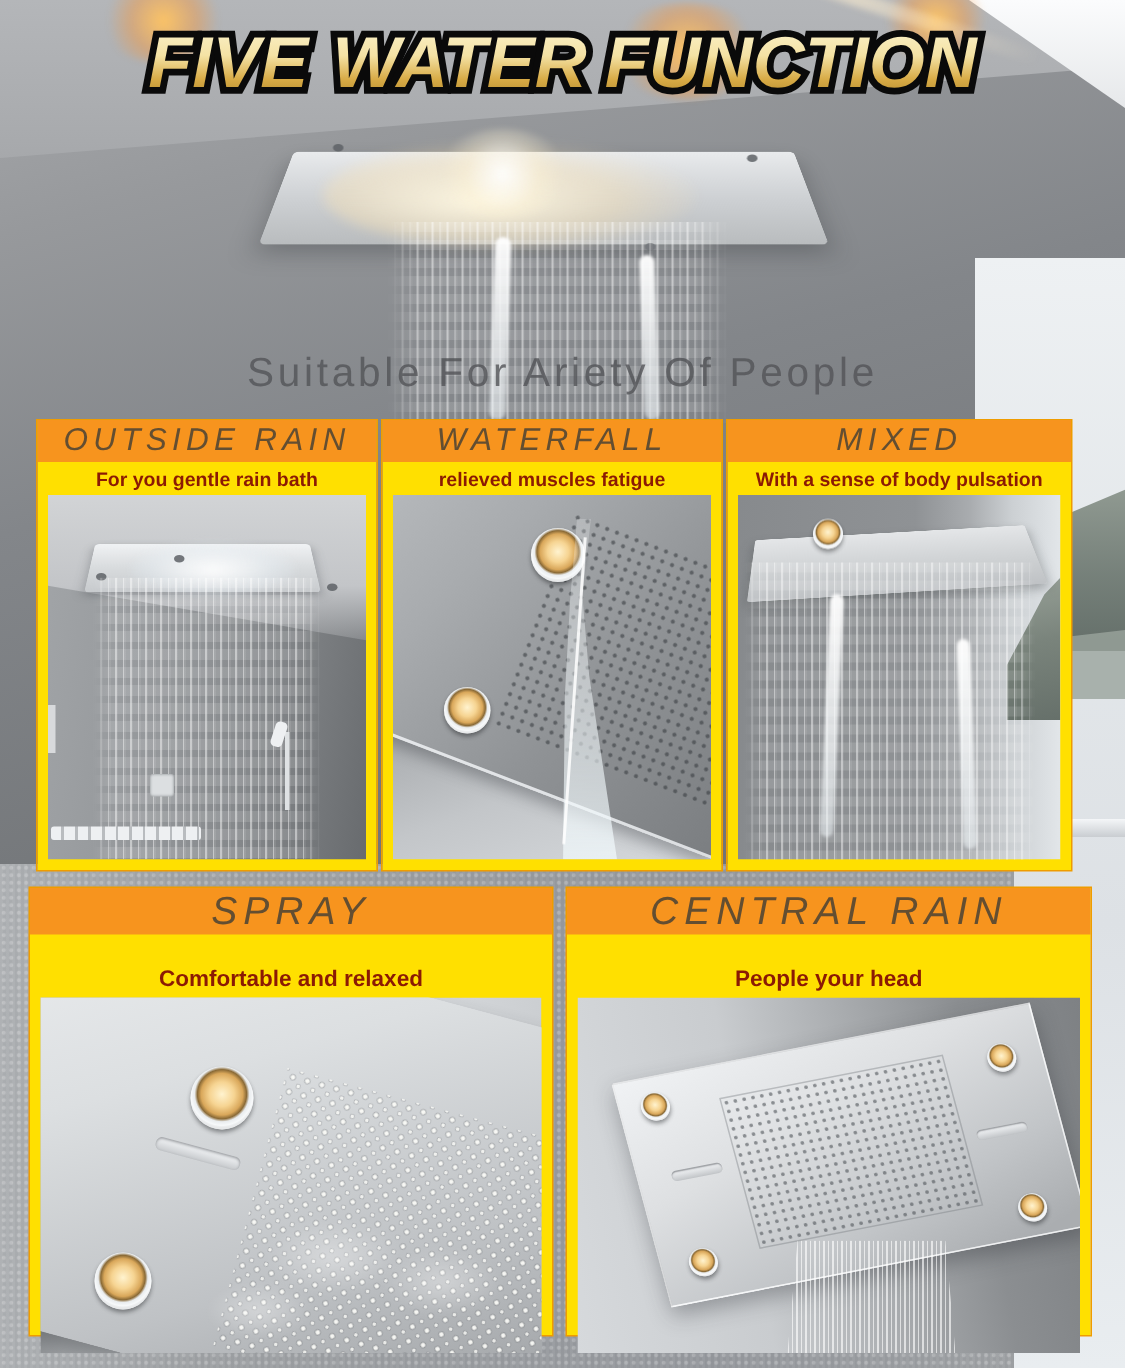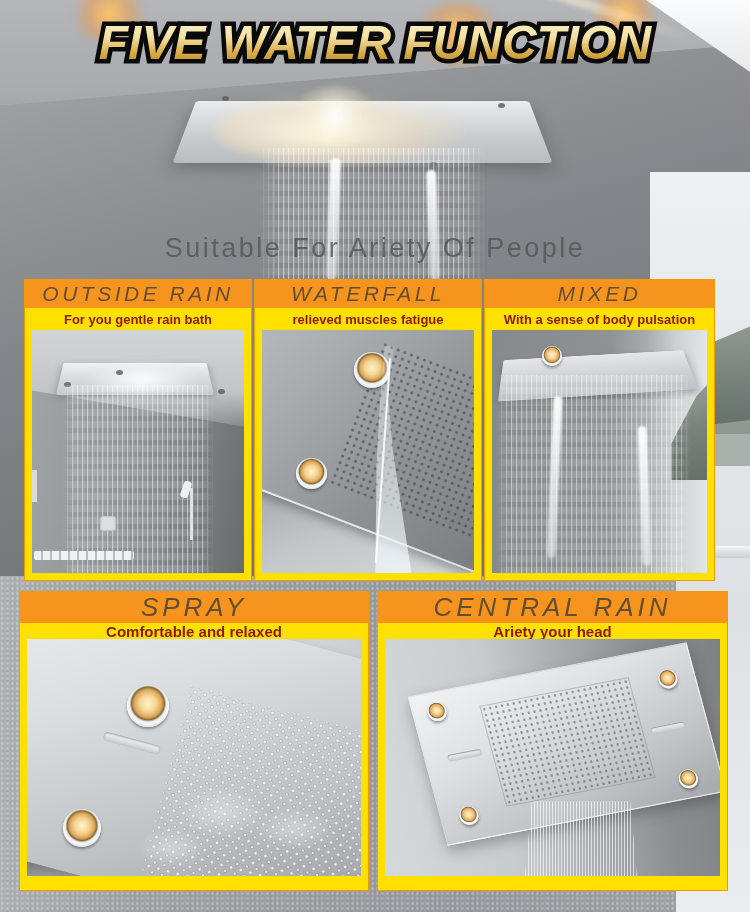--- a/index.html
+++ b/index.html
@@ -71,21 +71,21 @@
   .p-head{display:flex;align-items:center;justify-content:center;background:#F7941E;
       color:rgba(78,68,52,.88);letter-spacing:3.5px;font-weight:normal;font-style:italic;}
   .p-sub{display:flex;align-items:center;justify-content:center;color:#8B1A04;font-weight:bold;}
   .ph{position:relative;margin:0 7px;overflow:hidden;}
   .row1{width:226px;height:300px;top:280px;}
   .row1 .p-head{height:28px;font-size:21px;}
   .row1 .p-sub{height:22px;font-size:13px;}
   .row1 .ph{height:243px;}
   .row2{height:298px;top:592px;}
   .row2 .p-head{height:31px;font-size:26px;letter-spacing:4px;}
-  .row2 .p-sub{height:16px;font-size:15px;}
+  .row2 .p-sub{height:26px;font-size:15px;margin-top:16px;}
   .row2 .ph{height:237px;}
   .pos1{left:25px;} .pos2{left:255px;} .pos3{left:485px;width:229px;}
   .pos4{left:20px;width:348px;} .pos5{left:378px;width:349px;}
 
   .led{position:absolute;border-radius:50%;
       background:radial-gradient(circle at 50% 44%,#fff3cf 0%,#f6d492 26%,#d9a75a 44%,#8a6a36 52%,#e9ecee 58%,#f7f9fa 66%,#b9bcbf 78%,#d6d9dc 88%,#94979a 100%);
       box-shadow:0 2px 3px rgba(30,33,36,.45),inset 0 -1px 2px rgba(255,255,255,.6);}
   .sparkle{background-image:radial-gradient(circle,rgba(255,255,255,.8) .8px,transparent 1.4px);background-size:6px 6px;}
 
   
@@ -288,21 +288,21 @@
       <div class="abs a4-mist" style="left:228px;top:168px;width:80px;height:44px;"></div>
       <div class="abs a4-mist" style="left:110px;top:190px;width:70px;height:38px;"></div>
     </div>
   </section>
 
   <section class="panel row2 pos5">
     <div class="p-head">
         <span>CENTRAL RAIN</span>
       </div>
     <div class="p-sub">
-        <span>Ariety your head</span>
+        <span>People your head</span>
       </div>
     <div class="ph">
       <div class="abs a5-bg"></div>
       <div class="abs a5-plate">
         <div class="a5-grid"></div>
         <div class="a5-slot l"></div>
         <div class="a5-slot r"></div>
         <div class="led a5-led" style="left:14px;top:10px;"></div>
         <div class="led a5-led" style="left:246px;top:22px;"></div>
         <div class="led a5-led" style="left:18px;top:118px;"></div>

